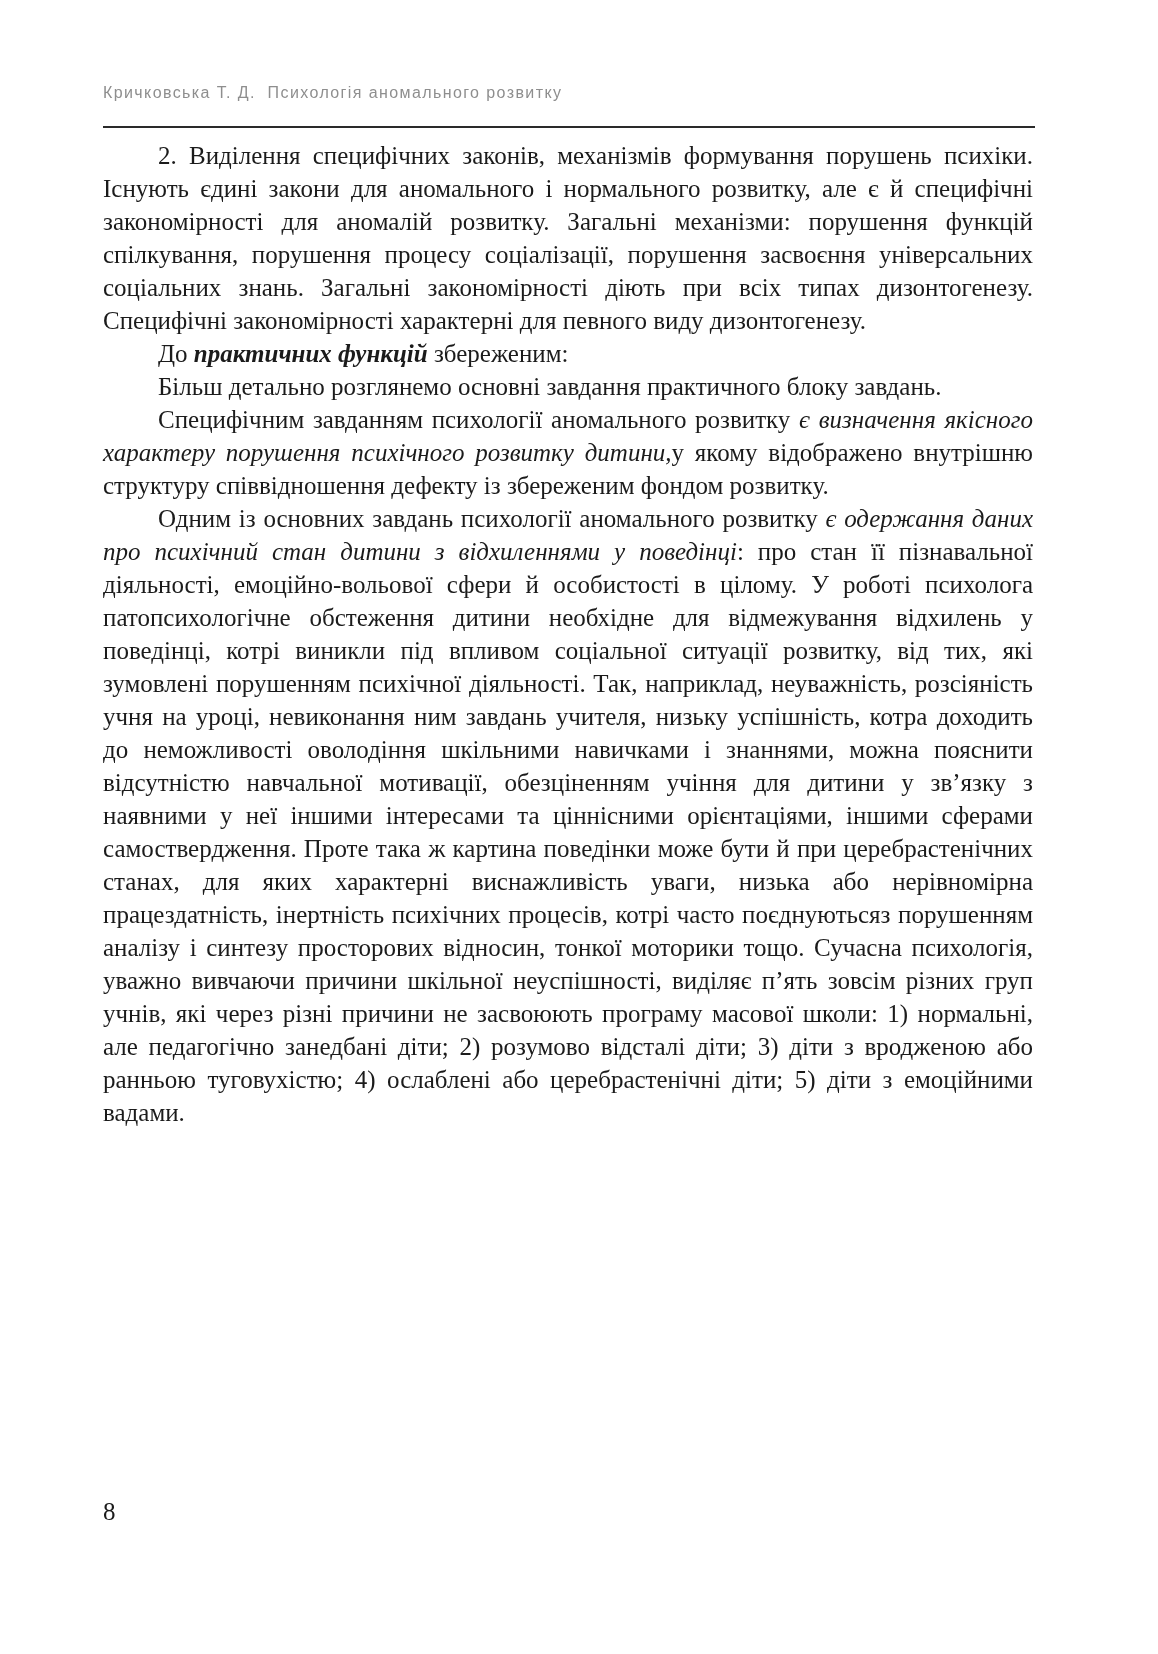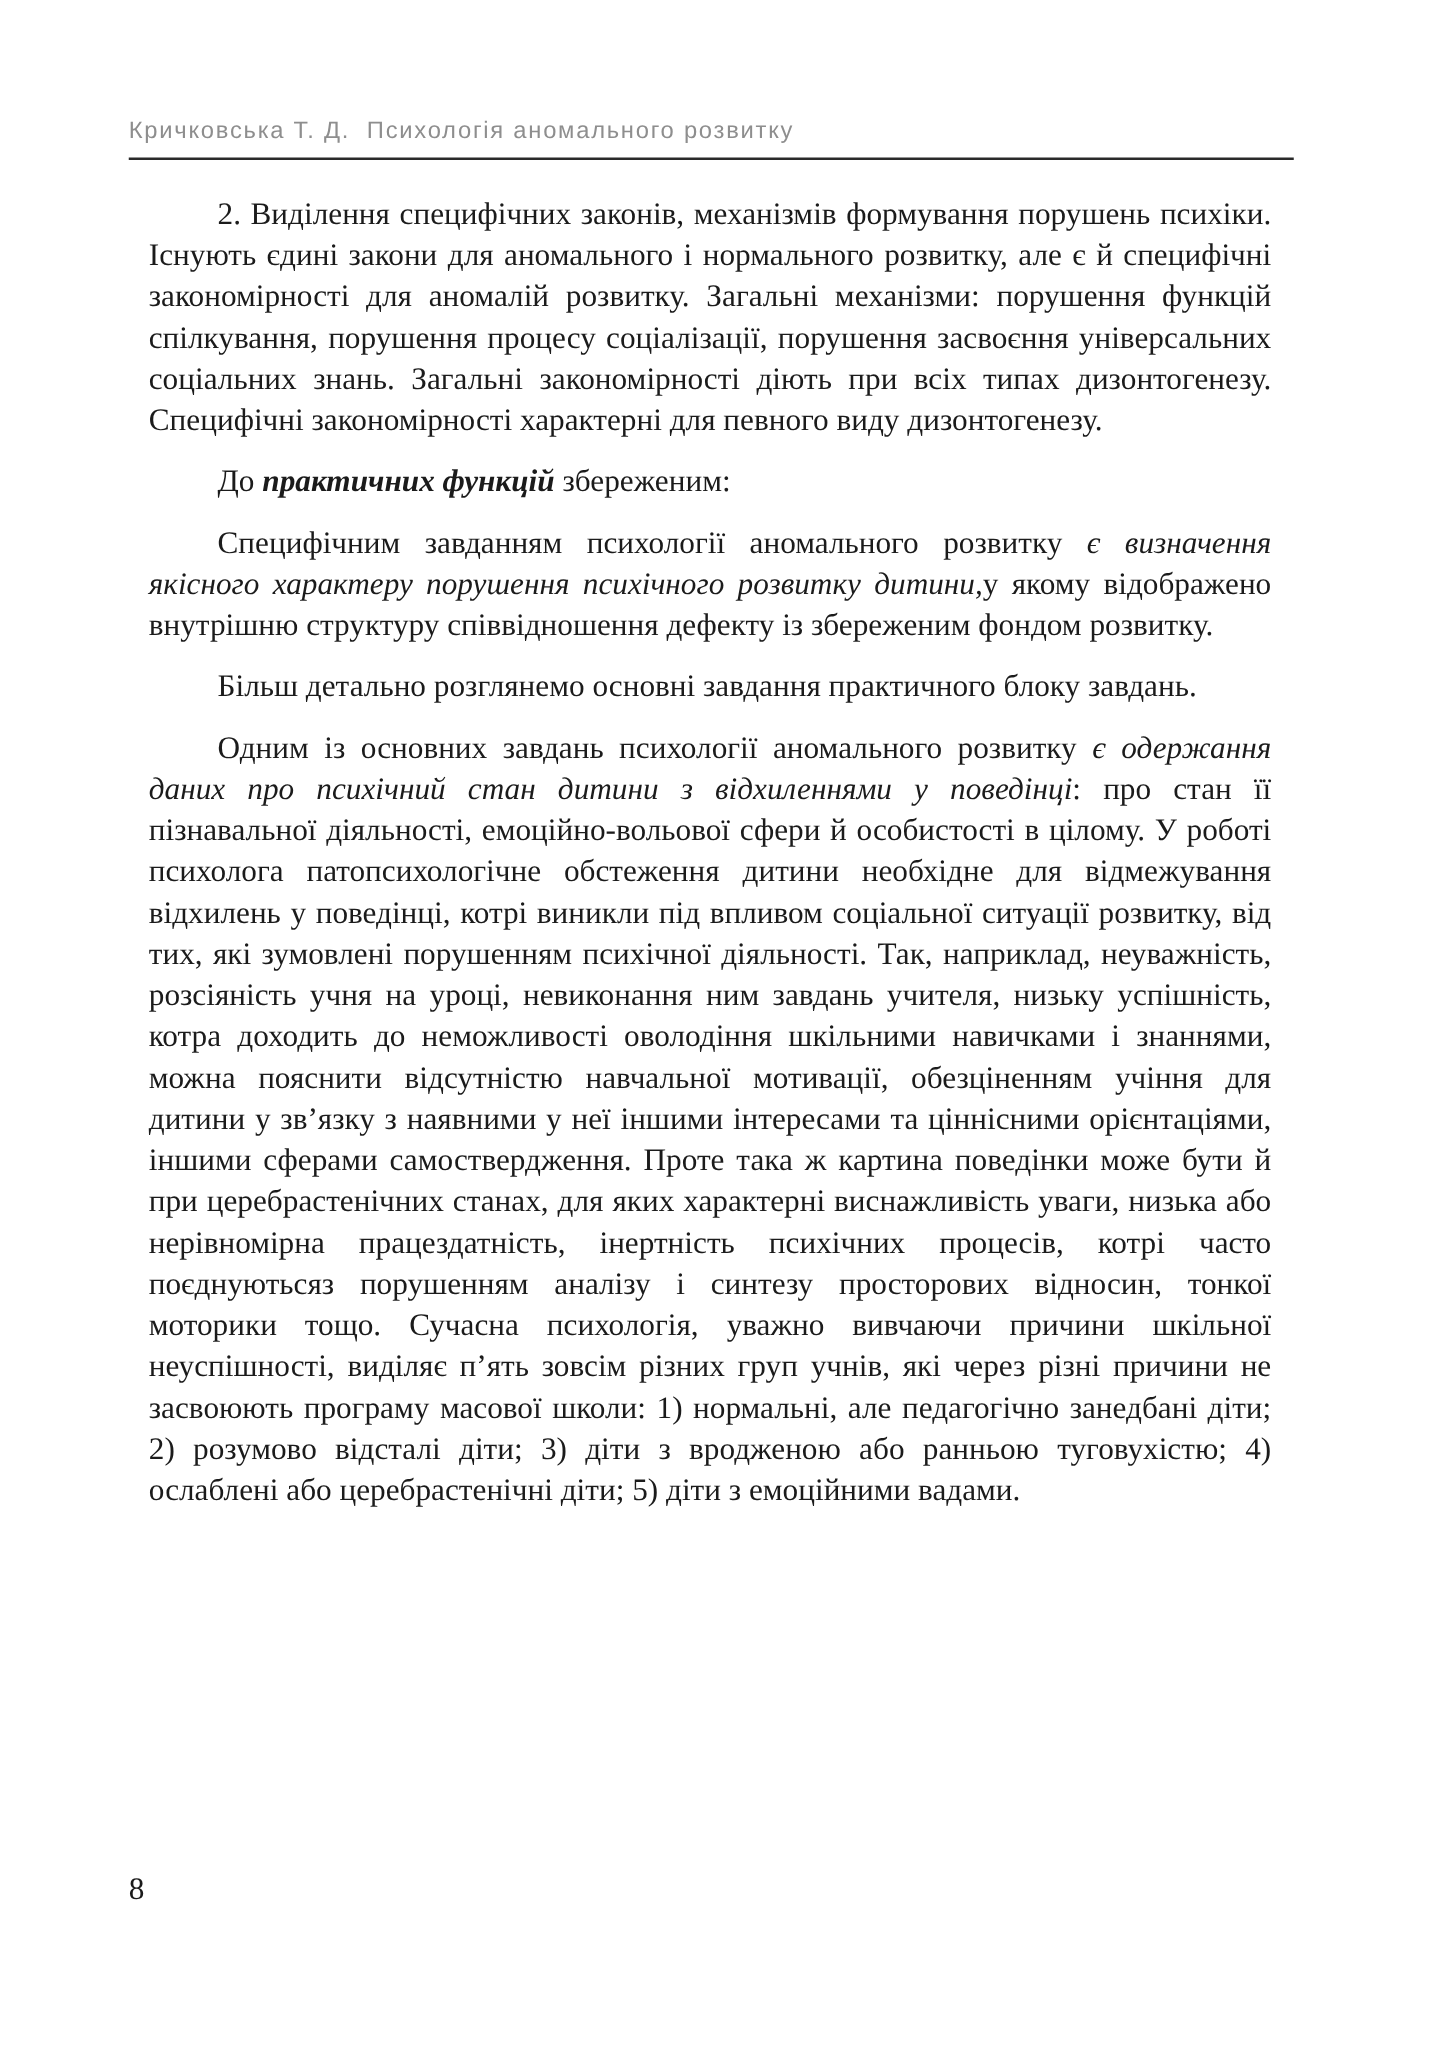--- a/index.html
+++ b/index.html
@@ -11,24 +11,24 @@
     height: 1654px;
     position: relative;
     background: #ffffff;
     font-family: "Liberation Serif", serif;
     color: #1b1b1b;
     overflow: hidden;
   }
   .page-header {
     position: absolute;
     left: 103px;
-    top: 94px;
+    top: 84px;
     width: 932px;
     font-family: "Liberation Sans", sans-serif;
-    font-size: 19px;
+    font-size: 16px;
     letter-spacing: 1.4px;
     color: #8e8e8e;
     white-space: pre-wrap;
   }
   .header-rule {
     position: absolute;
     left: 103px;
     top: 126px;
     width: 932px;
     height: 2px;
@@ -37,21 +37,21 @@
   .body-text {
     position: absolute;
     left: 103px;
     top: 139px;
     width: 930px;
     font-size: 25px;
     line-height: 33px;
     text-align: justify;
   }
   .body-text p {
-    margin: 16px;
+    margin: 0;
     padding: 0;
     text-indent: 55px;
   }
   .seg-normal { font-style: normal; font-weight: normal; }
   .seg-italic { font-style: italic; }
   .seg-bold-italic { font-style: italic; font-weight: bold; }
   .seg-underline { text-decoration: underline; text-underline-offset: 3px; }
   .page-number {
     position: absolute;
     left: 103px;
@@ -63,18 +63,18 @@
 </head>
 <body>
 
 <div class="page-header">Кричковська Т. Д.  Психологія аномального розвитку</div>
 
 <div class="header-rule"></div>
 
 <div class="body-text">
     <p><span class="seg-normal">2. Виділення специфічних законів, механізмів формування порушень психіки. Існують єдині закони для аномального і нормального розвитку, але є й специфічні закономірності для аномалій розвитку. Загальні механізми: порушення функцій спілкування, порушення процесу соціалізації, порушення засвоєння універсальних соціальних знань. Загальні закономірності діють при всіх типах дизонтогенезу. Специфічні закономірності характерні для певного виду дизонтогенезу.</span></p>
     <p><span class="seg-normal">До </span><span class="seg-bold-italic">практичних функцій</span><span class="seg-normal"> збереженим:</span></p>
+    <p><span class="seg-normal">Більш детально розглянемо основні завдання практичного блоку завдань.</span></p>
     <p><span class="seg-normal">Специфічним завданням психології аномального розвитку </span><span class="seg-italic">є визначення якісного характеру порушення психічного розвитку дитини,</span><span class="seg-normal">у якому відображено внутрішню структуру співвідношення дефекту із збереженим фондом розвитку.</span></p>
-    <p><span class="seg-normal">Більш детально розглянемо основні завдання практичного блоку завдань.</span></p>
     <p><span class="seg-normal">Одним із основних завдань психології аномального розвитку </span><span class="seg-italic">є одержання даних про психічний стан дитини з відхиленнями у поведінці</span><span class="seg-normal">: про стан її пізнавальної діяльності, емоційно-вольової сфери й особистості в цілому. У роботі психолога патопсихологічне обстеження дитини необхідне для відмежування відхилень у поведінці, котрі виникли під впливом соціальної ситуації розвитку, від тих, які зумовлені порушенням психічної діяльності. Так, наприклад, неуважність, розсіяність учня на уроці, невиконання ним завдань учителя, низьку успішність, котра доходить до неможливості оволодіння шкільними навичками і знаннями, можна пояснити відсутністю навчальної мотивації, обезціненням учіння для дитини у зв’язку з наявними у неї іншими інтересами та ціннісними орієнтаціями, іншими сферами самоствердження. Проте така ж картина поведінки може бути й при церебрастенічних станах, для яких характерні виснажливість уваги, низька або нерівномірна працездатність, інертність психічних процесів, котрі часто поєднуютьсяз порушенням аналізу і синтезу просторових відносин, тонкої моторики тощо. Сучасна психологія, уважно вивчаючи причини шкільної неуспішності, виділяє п’ять зовсім різних груп учнів, які через різні причини не засвоюють програму масової школи: 1) нормальні, але педагогічно занедбані діти; 2) розумово відсталі діти; 3) діти з вродженою або ранньою туговухістю; 4) ослаблені або церебрастенічні діти; 5) діти з емоційними вадами.</span></p>
   </div>
 
 <div class="page-number">8</div>
 
 </body></html>

